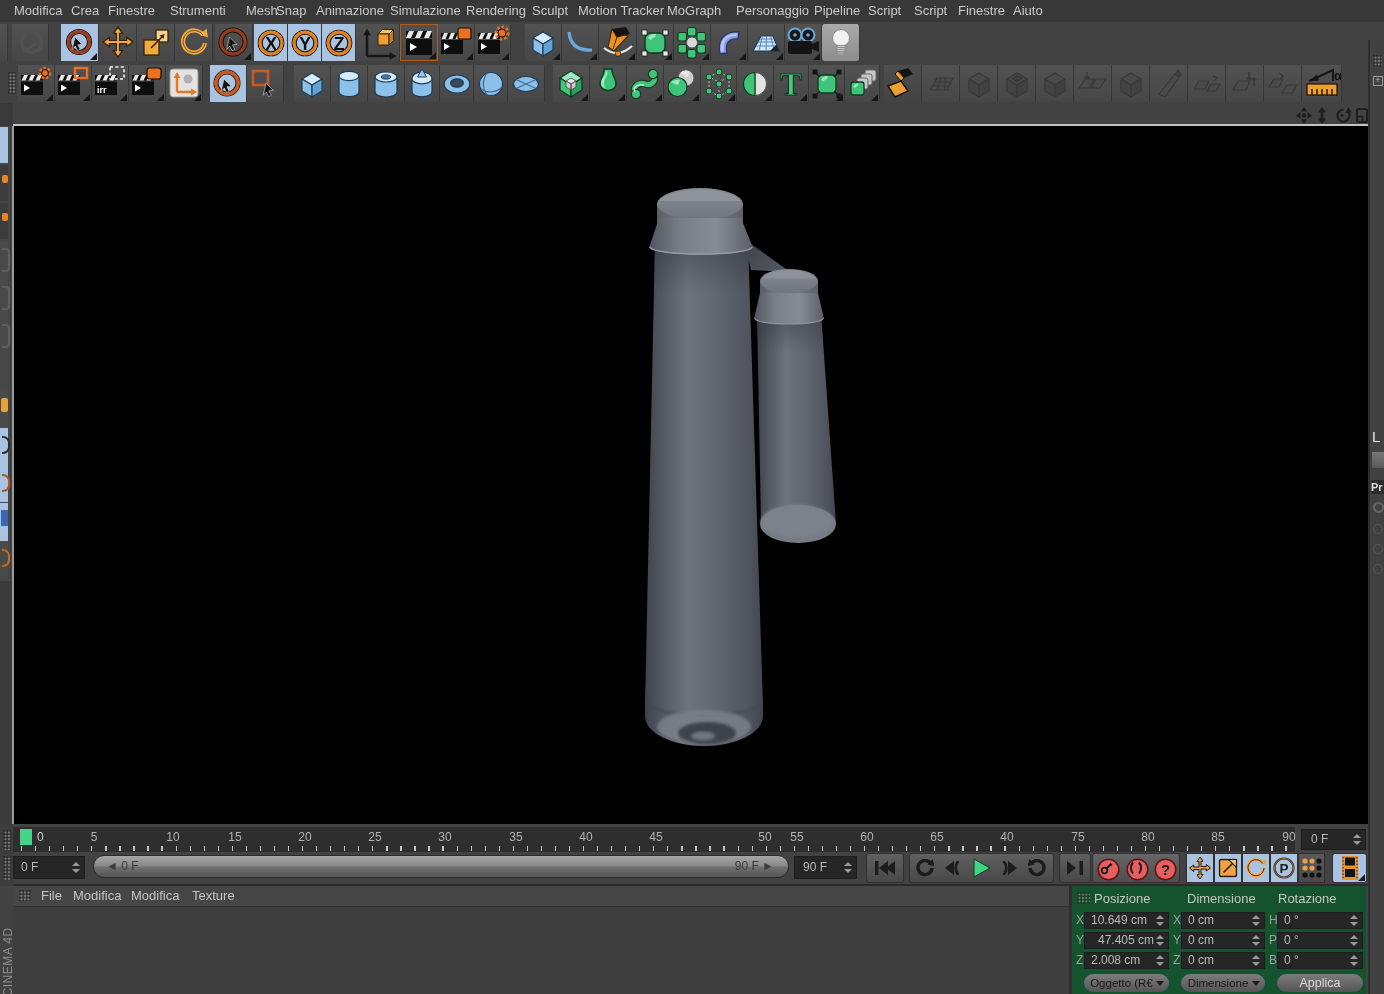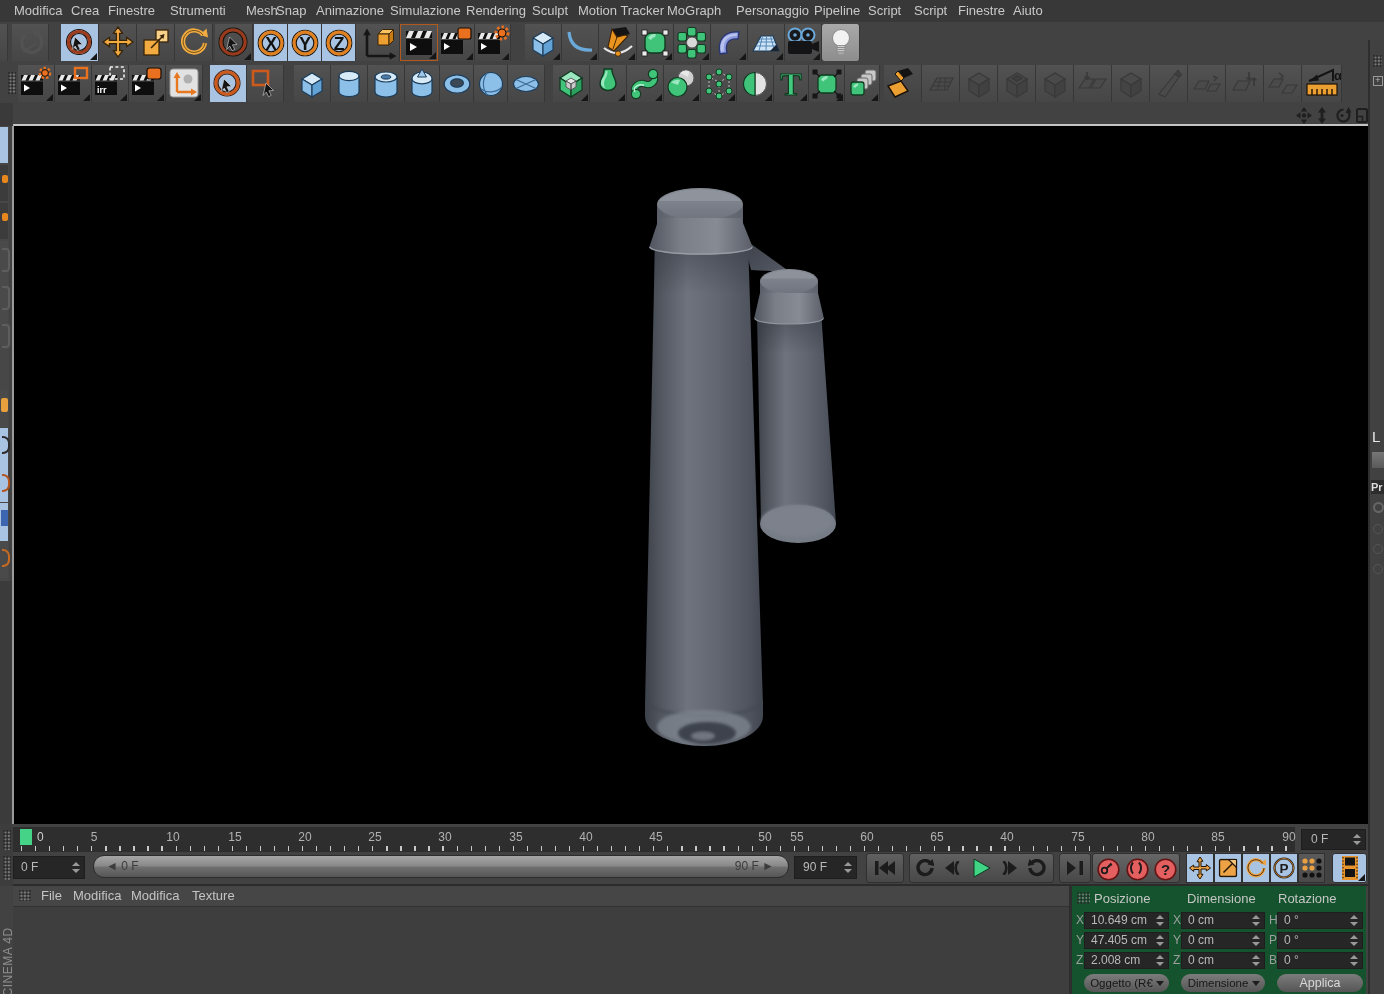--- a/index.html
+++ b/index.html
@@ -314,21 +314,21 @@
 <span class="chead" style="left:115px">Dimensione</span>
 <span class="chead" style="left:206px">Rotazione</span>
 
 <span class="clabel" style="left:4px;top:27px">X</span>
 <div class="field" style="left:12px;top:26px;width:85px;height:17px;line-height:15px"><span style="margin-left:6px">10.649 cm</span><span class="spin"></span></div>
 <span class="clabel" style="left:101px;top:27px">X</span>
 <div class="field" style="left:109px;top:26px;width:84px;height:17px;line-height:15px"><span style="margin-left:6px">0 cm</span><span class="spin"></span></div>
 <span class="clabel" style="left:197px;top:27px">H</span>
 <div class="field" style="left:205px;top:26px;width:86px;height:17px;line-height:15px"><span style="margin-left:6px">0 °</span><span class="spin"></span></div>
 <span class="clabel" style="left:4px;top:47px">Y</span>
-<div class="field" style="left:12px;top:46px;width:85px;height:17px;line-height:15px"><span style="margin-left:6px">47.405 cm</span><span class="spin"></span></div>
+<div class="field" style="left:12px;top:46px;width:85px;height:17px;line-height:15px"><span style="margin-left:13px">47.405 cm</span><span class="spin"></span></div>
 <span class="clabel" style="left:101px;top:47px">Y</span>
 <div class="field" style="left:109px;top:46px;width:84px;height:17px;line-height:15px"><span style="margin-left:6px">0 cm</span><span class="spin"></span></div>
 <span class="clabel" style="left:197px;top:47px">P</span>
 <div class="field" style="left:205px;top:46px;width:86px;height:17px;line-height:15px"><span style="margin-left:6px">0 °</span><span class="spin"></span></div>
 <span class="clabel" style="left:4px;top:67px">Z</span>
 <div class="field" style="left:12px;top:66px;width:85px;height:17px;line-height:15px"><span style="margin-left:6px">2.008 cm</span><span class="spin"></span></div>
 <span class="clabel" style="left:101px;top:67px">Z</span>
 <div class="field" style="left:109px;top:66px;width:84px;height:17px;line-height:15px"><span style="margin-left:6px">0 cm</span><span class="spin"></span></div>
 <span class="clabel" style="left:197px;top:67px">B</span>
 <div class="field" style="left:205px;top:66px;width:86px;height:17px;line-height:15px"><span style="margin-left:6px">0 °</span><span class="spin"></span></div>

